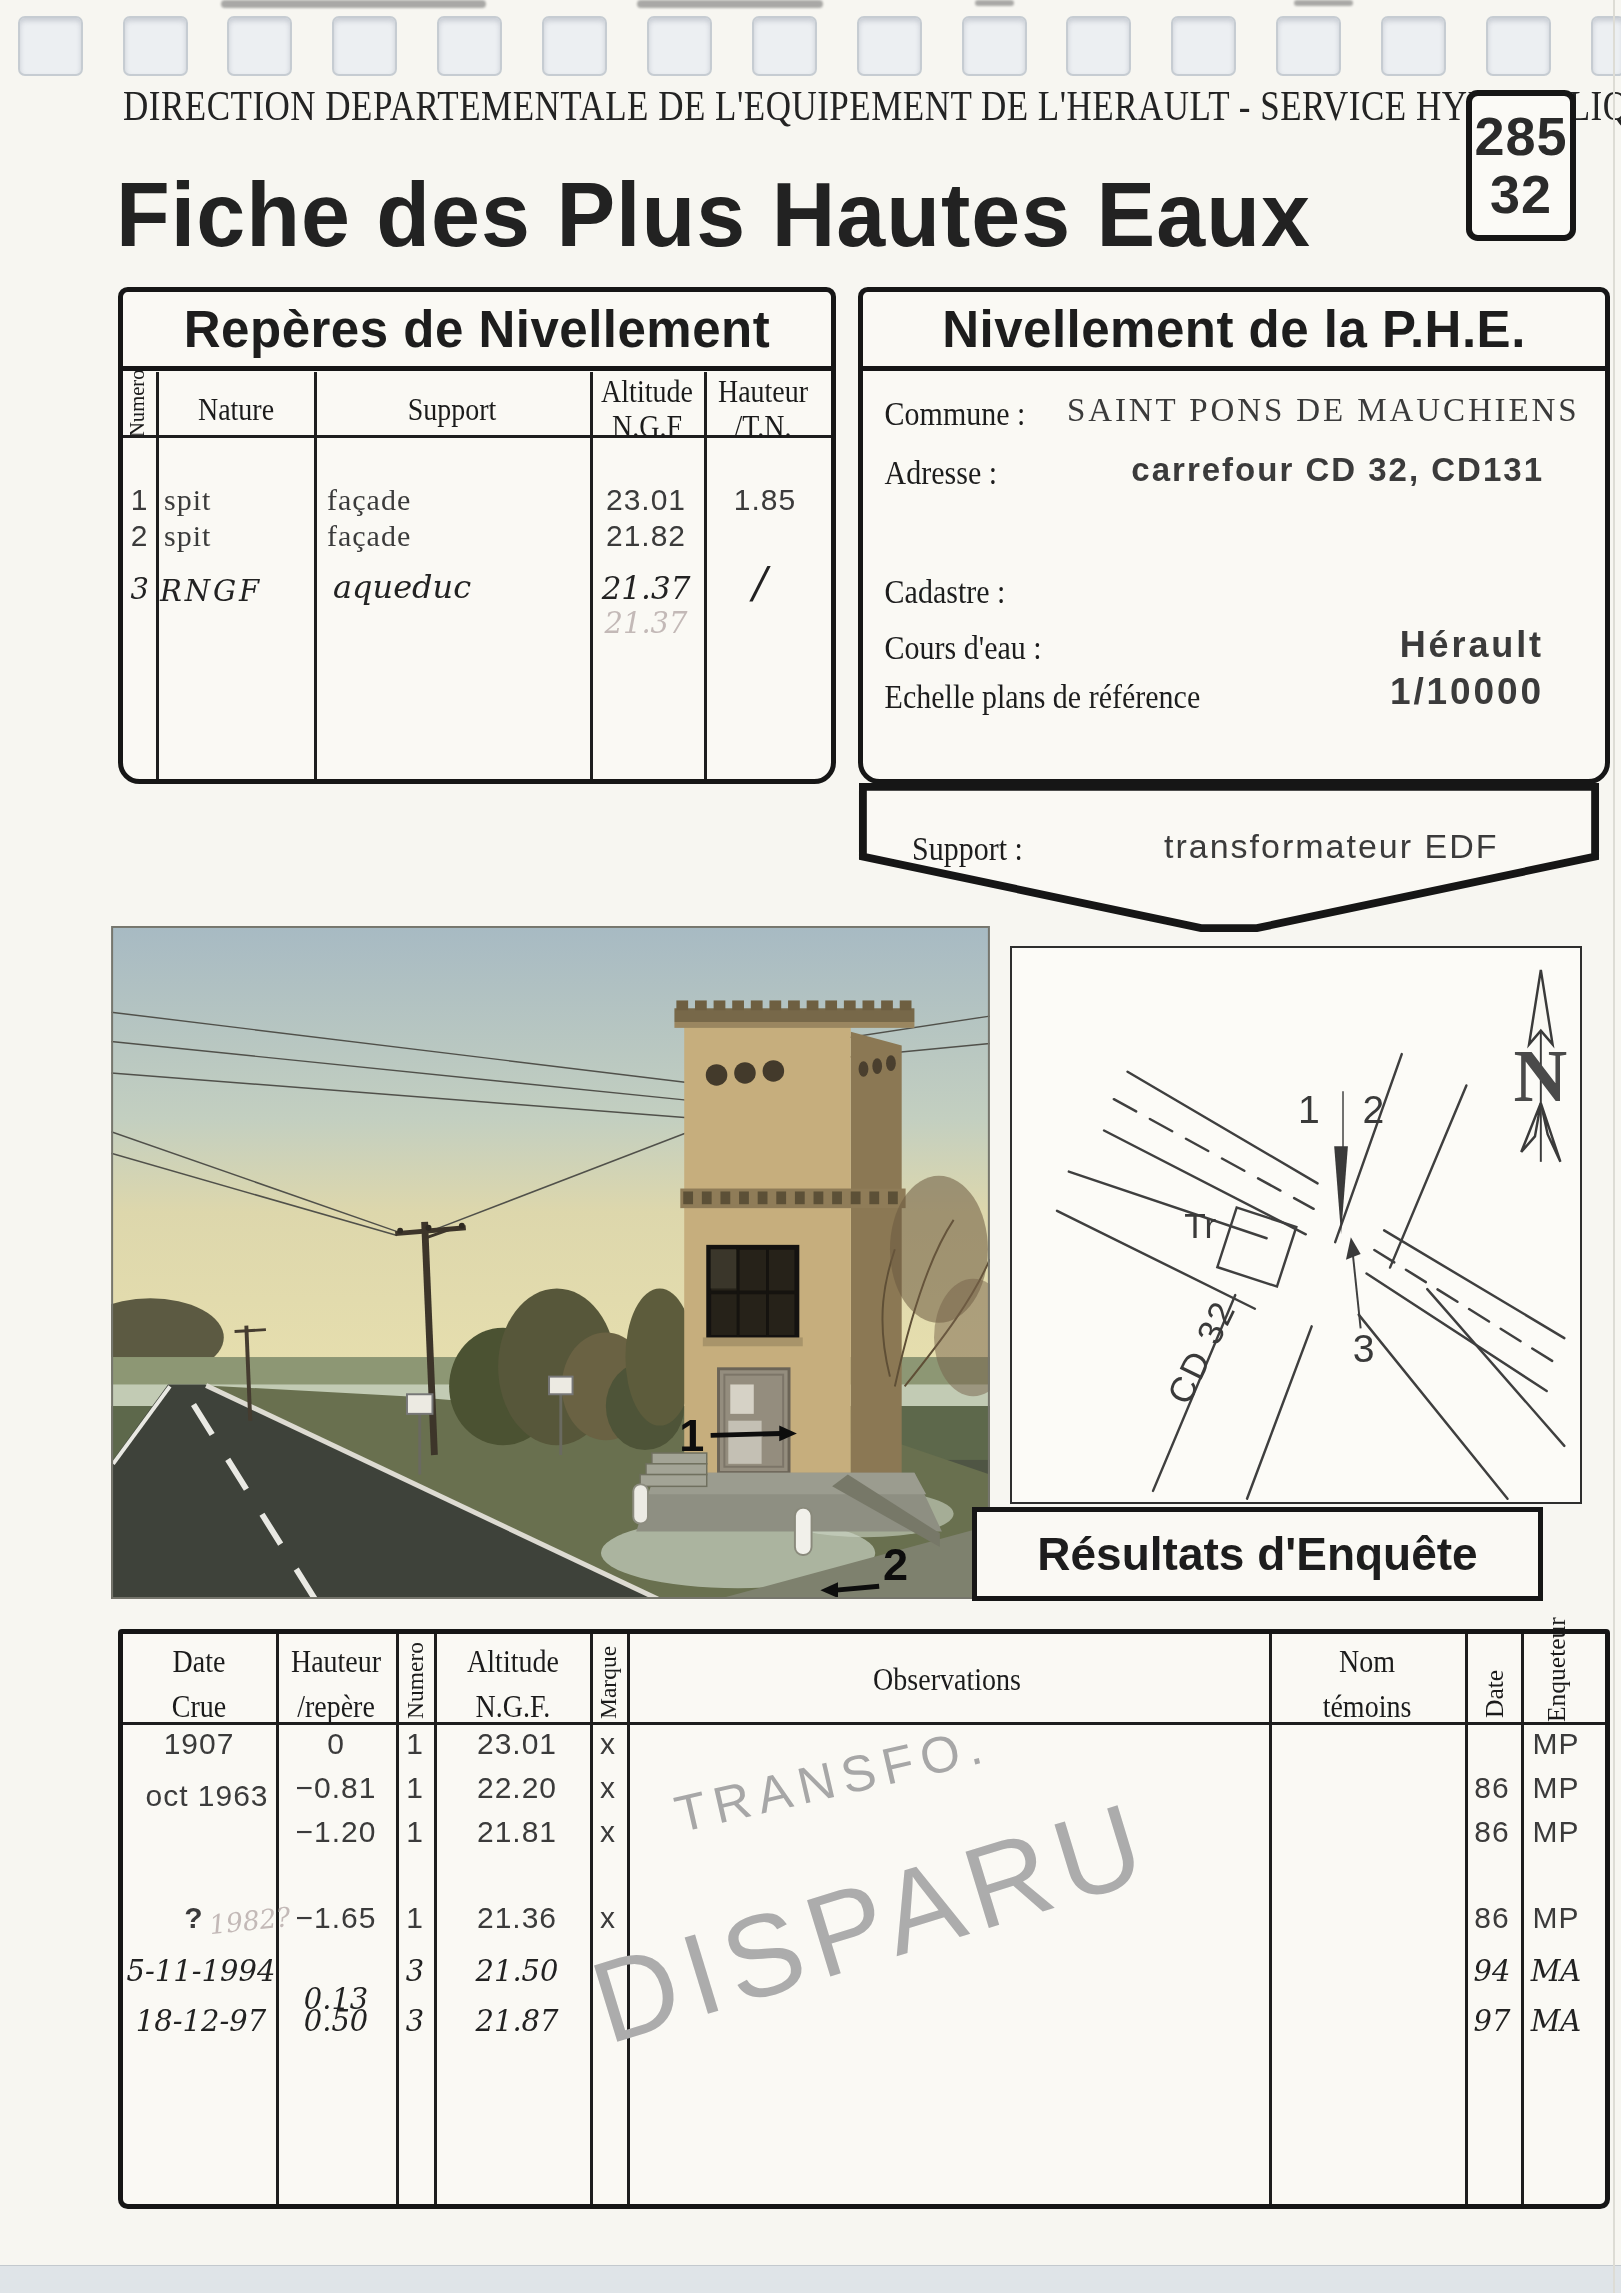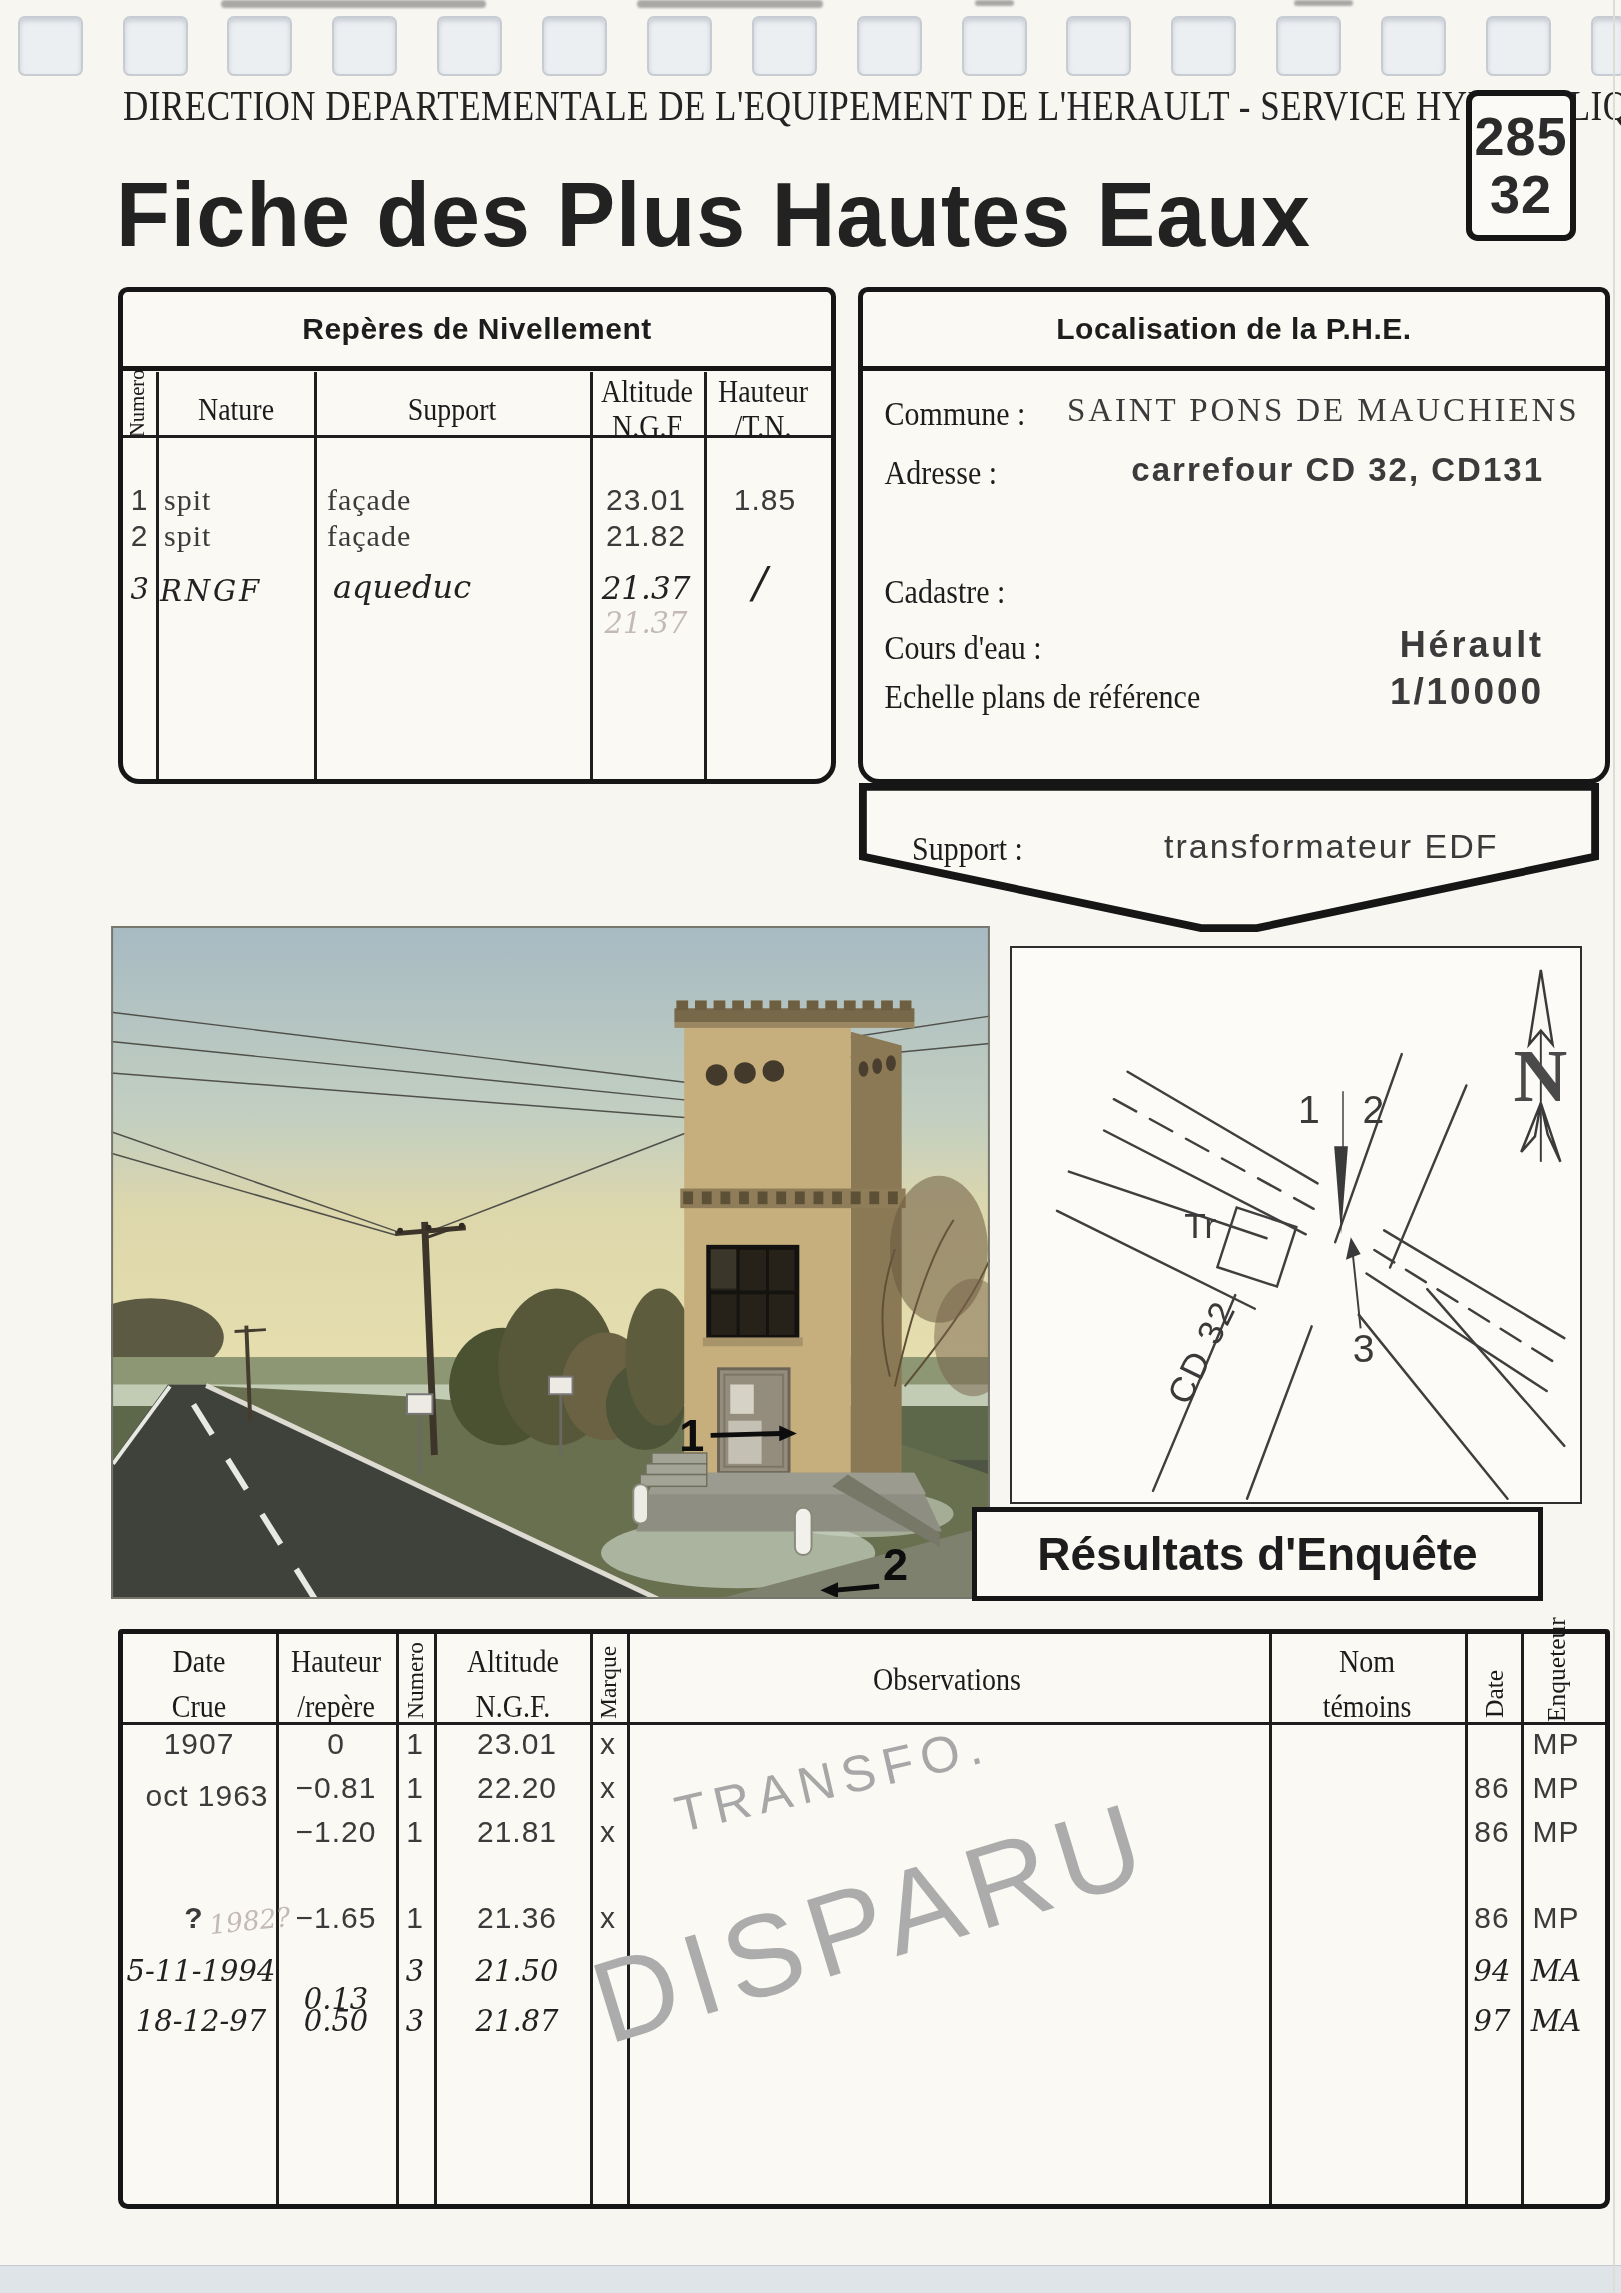--- a/index.html
+++ b/index.html
@@ -19,21 +19,21 @@
           justify-content:center;gap:2px;}
   .numbox div{font-size:54px;line-height:1.02;font-weight:700;color:#2b2b2b;letter-spacing:1px;}
   .bigtitle{position:absolute;left:116px;top:163px;margin:0;font-size:88px;font-weight:700;color:#222;
             letter-spacing:1px;white-space:nowrap;transform:scaleY(1.03);transform-origin:left top;}
 
   
   .panel{position:absolute;border:5.9px solid #161616;border-radius:9.8px 9.8px 21.6px 21.6px;background:#faf9f4;}
   .p-left{left:118px;top:287px;width:708px;height:487px;}
   .p-right{left:858px;top:287px;width:742px;height:487px;}
   .ptitle{position:absolute;left:0;right:0;top:0;height:74px;border-bottom:5.9px solid #161616;
-          display:flex;align-items:center;justify-content:center;font-size:30px;font-weight:700;
+          display:flex;align-items:center;justify-content:center;font-size:51px;font-weight:700;
           letter-spacing:0.5px;color:#1d1d1d;transform-origin:center;}
   .vline{position:absolute;width:2.9px;background:#1e1e1e;}
   .hline{position:absolute;height:2.9px;background:#1e1e1e;}
   .thc{position:absolute;transform:translateX(-50%) scaleY(1.1);text-align:center;
        font-family:"Liberation Serif",serif;font-size:28px;line-height:1.45;color:#1b1b1b;white-space:nowrap;}
   .vhc{position:absolute;writing-mode:vertical-rl;transform:rotate(180deg);font-family:"Liberation Serif",serif;
        color:#1b1b1b;white-space:nowrap;}
   .cell{position:absolute;transform:translateX(-50%);white-space:nowrap;}
   .cellL{position:absolute;white-space:nowrap;font-family:Liberation Serif, serif;}
   .cellR{position:absolute;white-space:nowrap;text-align:right;font-weight:bold;}
@@ -132,21 +132,21 @@
 
     <div class="cell hw" style="left:16.7px;top:280px;">3</div>
     <div class="cellL hw" style="left:37px;top:282px;letter-spacing:2.9px;">RNGF</div>
     <div class="cellL hw" style="left:210px;top:276px;font-size:32px;">aqueduc</div>
     <div class="cell hw" style="left:523px;top:278px;font-size:31px;">21.37</div>
     <div class="cell pencil" style="left:523px;top:314px;font-size:29px;">21.37</div>
     <div class="cell hw" style="left:637px;top:265px;font-size:43px;">/</div>
   </section>
 
   <section class="panel p-right">
-    <div class="ptitle">Localisation de la P.H.E.</div>
+    <div class="ptitle">Nivellement de la P.H.E.</div>
     <div class="lbl" style="left:21.6px;top:104px;">Commune :</div>
     <div class="cellL plot-lg" style="left:204px;top:100px;">SAINT PONS DE MAUCHIENS</div>
     <div class="lbl" style="left:21.6px;top:163px;">Adresse :</div>
     <div class="cellR plot-lg" style="right:61px;top:159px;letter-spacing:2px;">carrefour CD 32, CD131</div>
     <div class="lbl" style="left:21.6px;top:282px;">Cadastre :</div>
     <div class="cellR plot-lg" style="right:61px;top:278px;"></div>
     <div class="lbl" style="left:21.6px;top:338px;">Cours d'eau :</div>
     <div class="cellR plot-lg" style="right:61px;top:332px;font-size:36px;">Hérault</div>
     <div class="lbl" style="left:21.6px;top:387px;">Echelle plans de référence</div>
     <div class="cellR plot-lg" style="right:61px;top:379px;font-size:37px;">1/10000</div>

